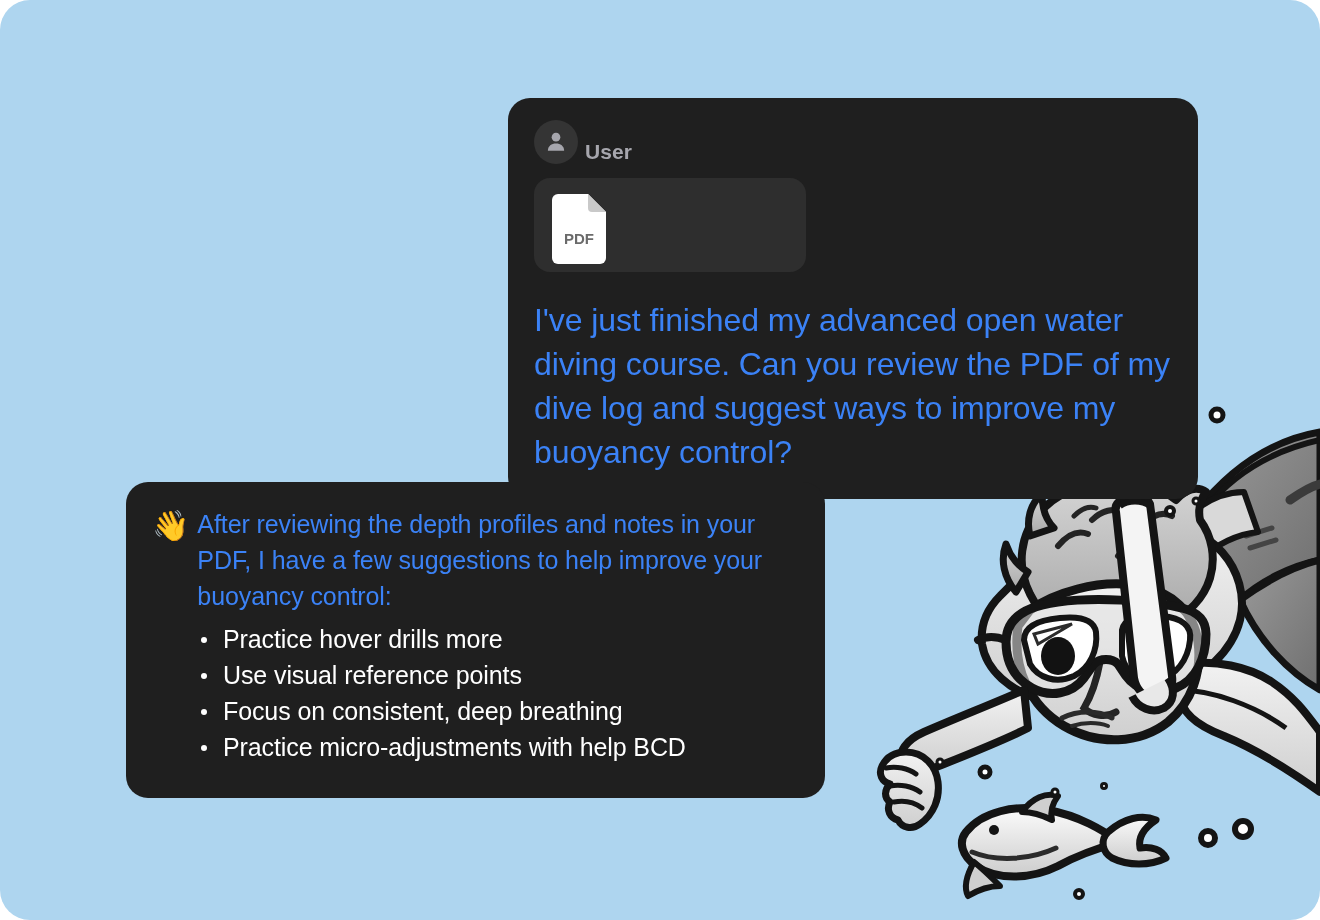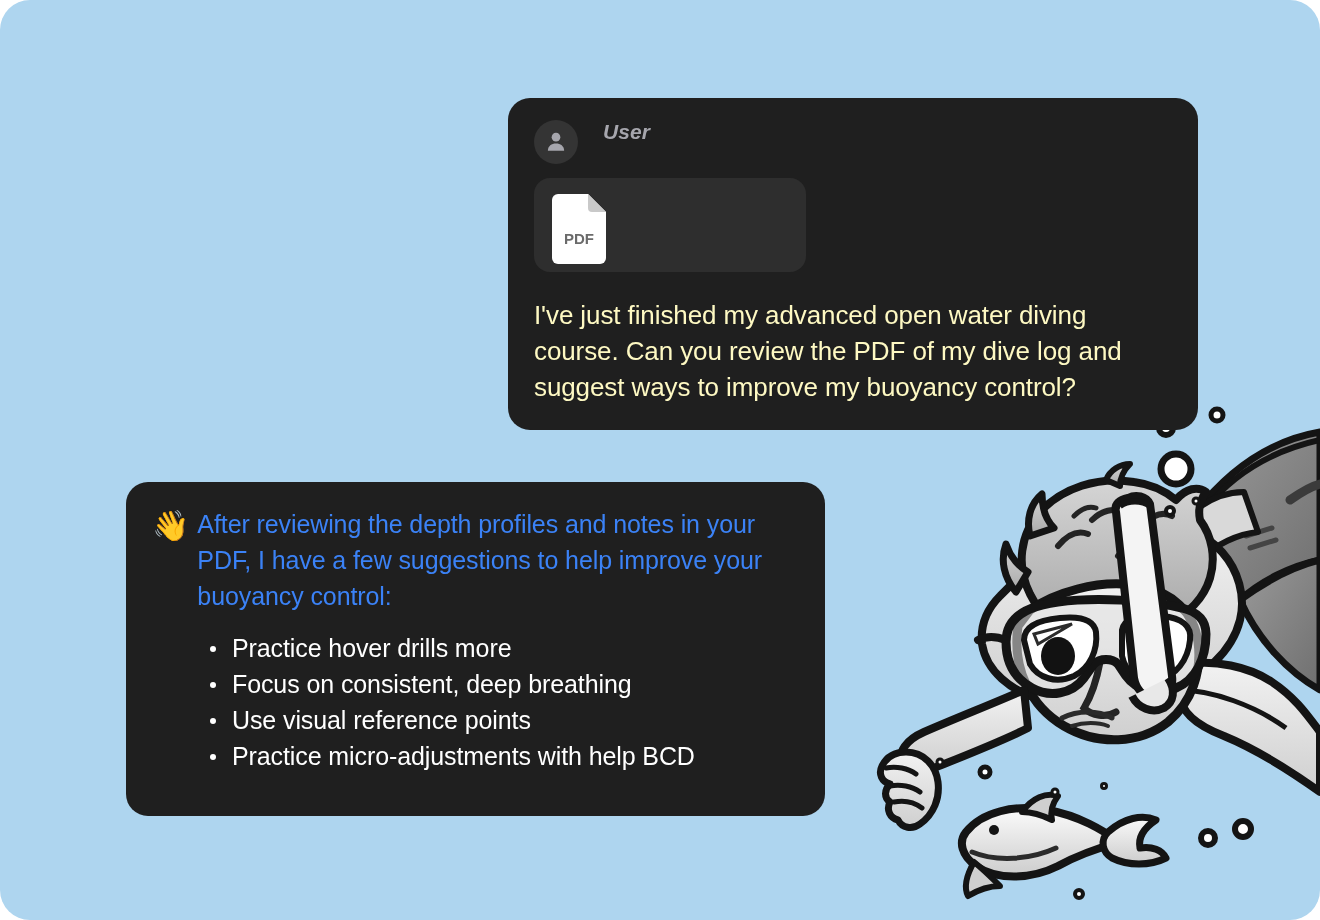--- a/index.html
+++ b/index.html
@@ -36,25 +36,24 @@
 
   
   #user-bubble {
     left: 508px; top: 98px;
     width: 690px;
     padding: 22px 26px 24px 26px;
     border-radius: 22px;
   }
   .user-head {
     display: flex;
-    align-items: flex-start;
-    gap: 25px;
+    align-items: flex-end;
+    gap: 7px;
     height: 44px;
     margin-bottom: 14px;
-    font-style: italic;
   }
   .avatar {
     width: 44px; height: 44px;
     border-radius: 50%;
     background: #343434;
     display: flex; align-items: center; justify-content: center;
     flex: 0 0 44px;
   }
   .avatar svg { display: block; }
   .user-name {
@@ -86,22 +85,22 @@
     font-size: 19px;
     font-weight: bold;
     white-space: nowrap;
   }
   .file-size {
     color: #a8a8ad;
     font-size: 17px;
   }
 
   .user-text {
-    color: #fef9c3;
-    font-size: 26px;
+    color: #3b82f6;
+    font-size: 32px;
     line-height: 1.38;
     letter-spacing: -0.1px;
   }
 
   
   #assistant-bubble {
     left: 126px; top: 482px;
     width: 699px;
     padding: 24px 28px 26px 26px;
     border-radius: 22px;
@@ -118,21 +117,21 @@
     filter: none;
   }
   .assistant-text {
     color: #3b82f6;
     font-size: 25px;
     line-height: 1.44;
     letter-spacing: -0.1px;
   }
   ul.suggestions {
     list-style: none;
-    margin: 16px;
+    margin: 7px;
     padding: 0 0 0 42px;
   }
   ul.suggestions li {
     position: relative;
     color: #ffffff;
     font-size: 25px;
     line-height: 1.44;
     letter-spacing: -0.1px;
     padding-left: 22px;
   }
@@ -323,20 +322,20 @@
       <div class="user-text">I've just finished my advanced open water diving course. Can you review the PDF of my dive log and suggest ways to improve my buoyancy control?</div>
     </div>
 
     <div class="bubble" id="assistant-bubble">
       <div class="assistant-intro">
         <span class="wave">👋</span>
         <span class="assistant-text">After reviewing the depth profiles and notes in your PDF, I have a few suggestions to help improve your buoyancy control:</span>
       </div>
       <ul class="suggestions">
         <li>Practice hover drills more</li>
+        <li>Use visual reference points</li>
         <li>Focus on consistent, deep breathing</li>
-        <li>Use visual reference points</li>
         <li>Practice micro-adjustments with help BCD</li>
       </ul>
     </div>
 
   </div>
 </div>
 
 </body></html>

